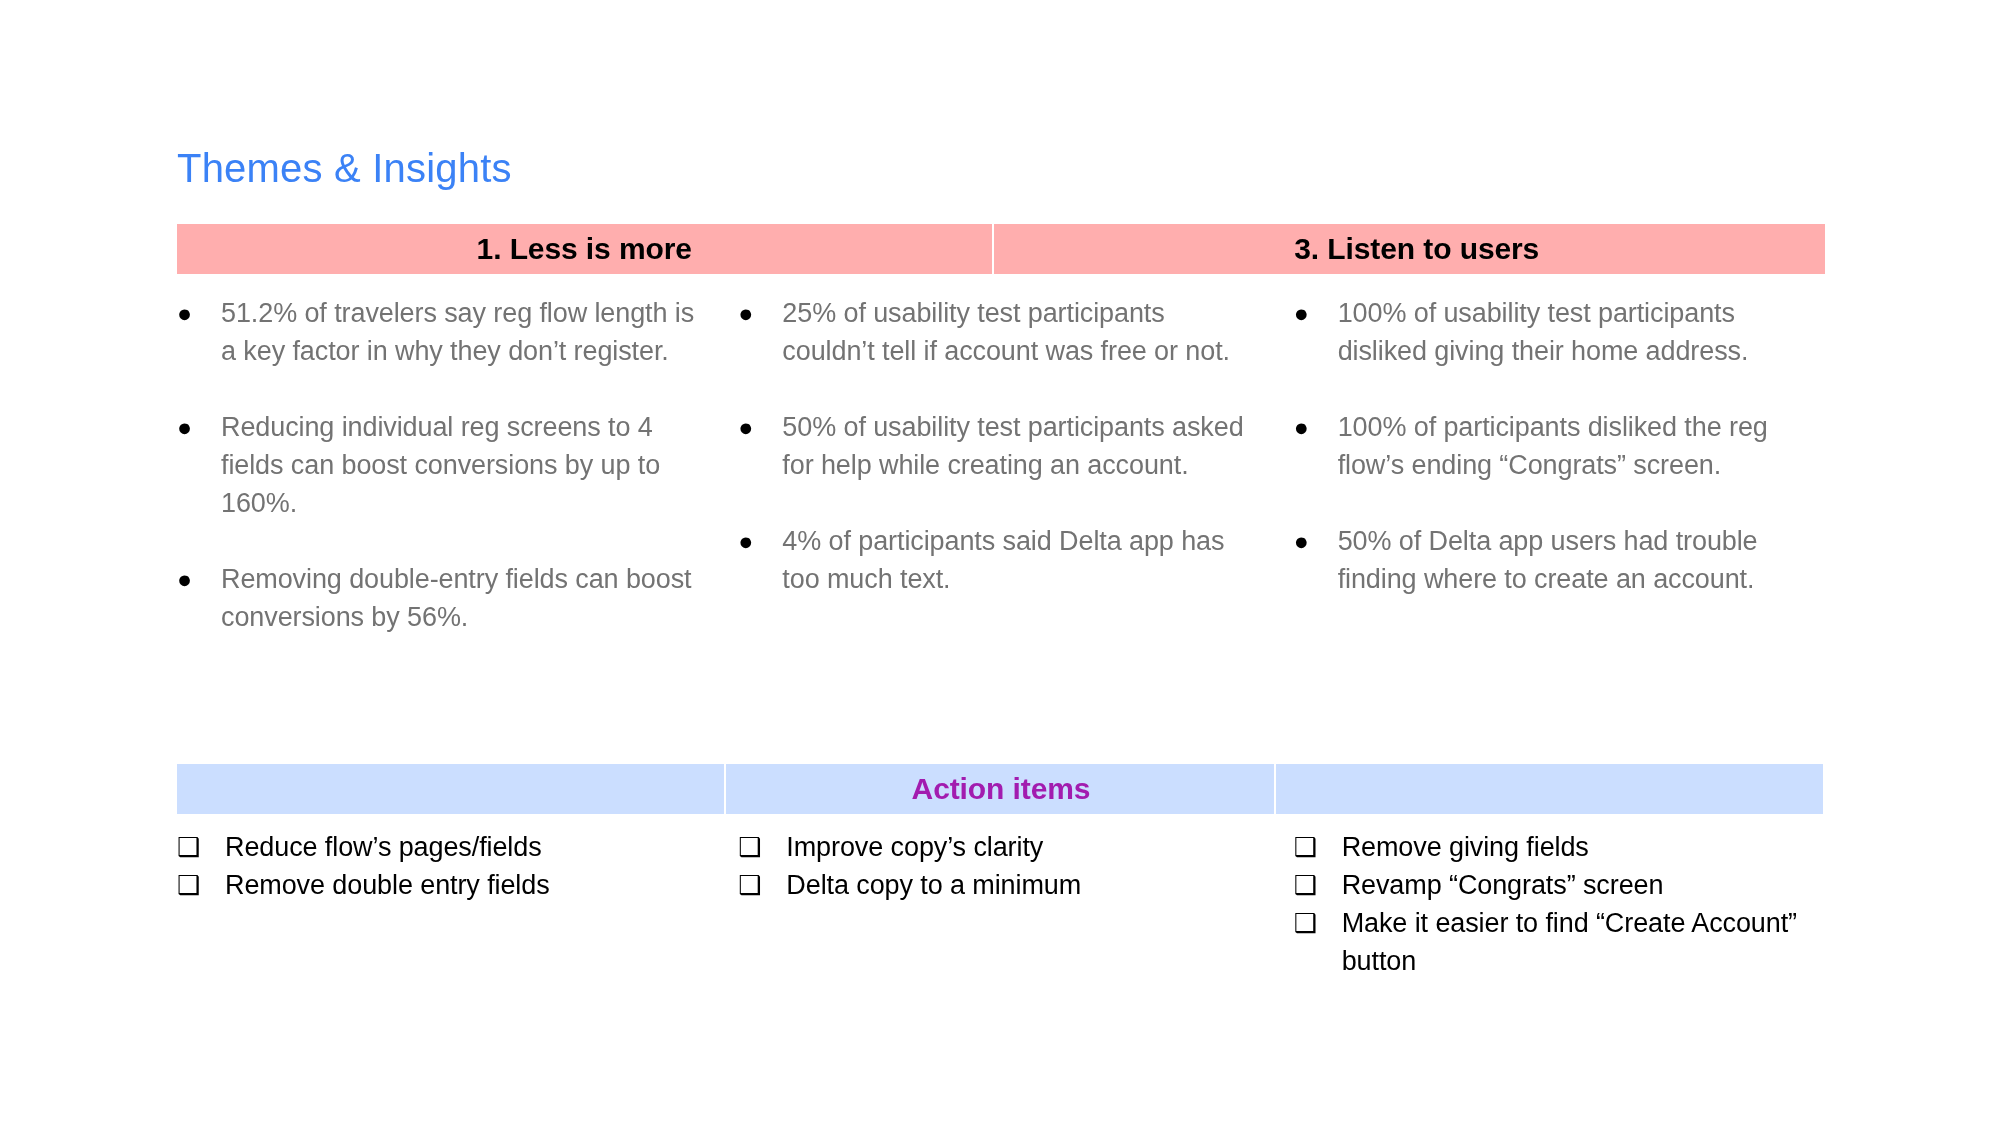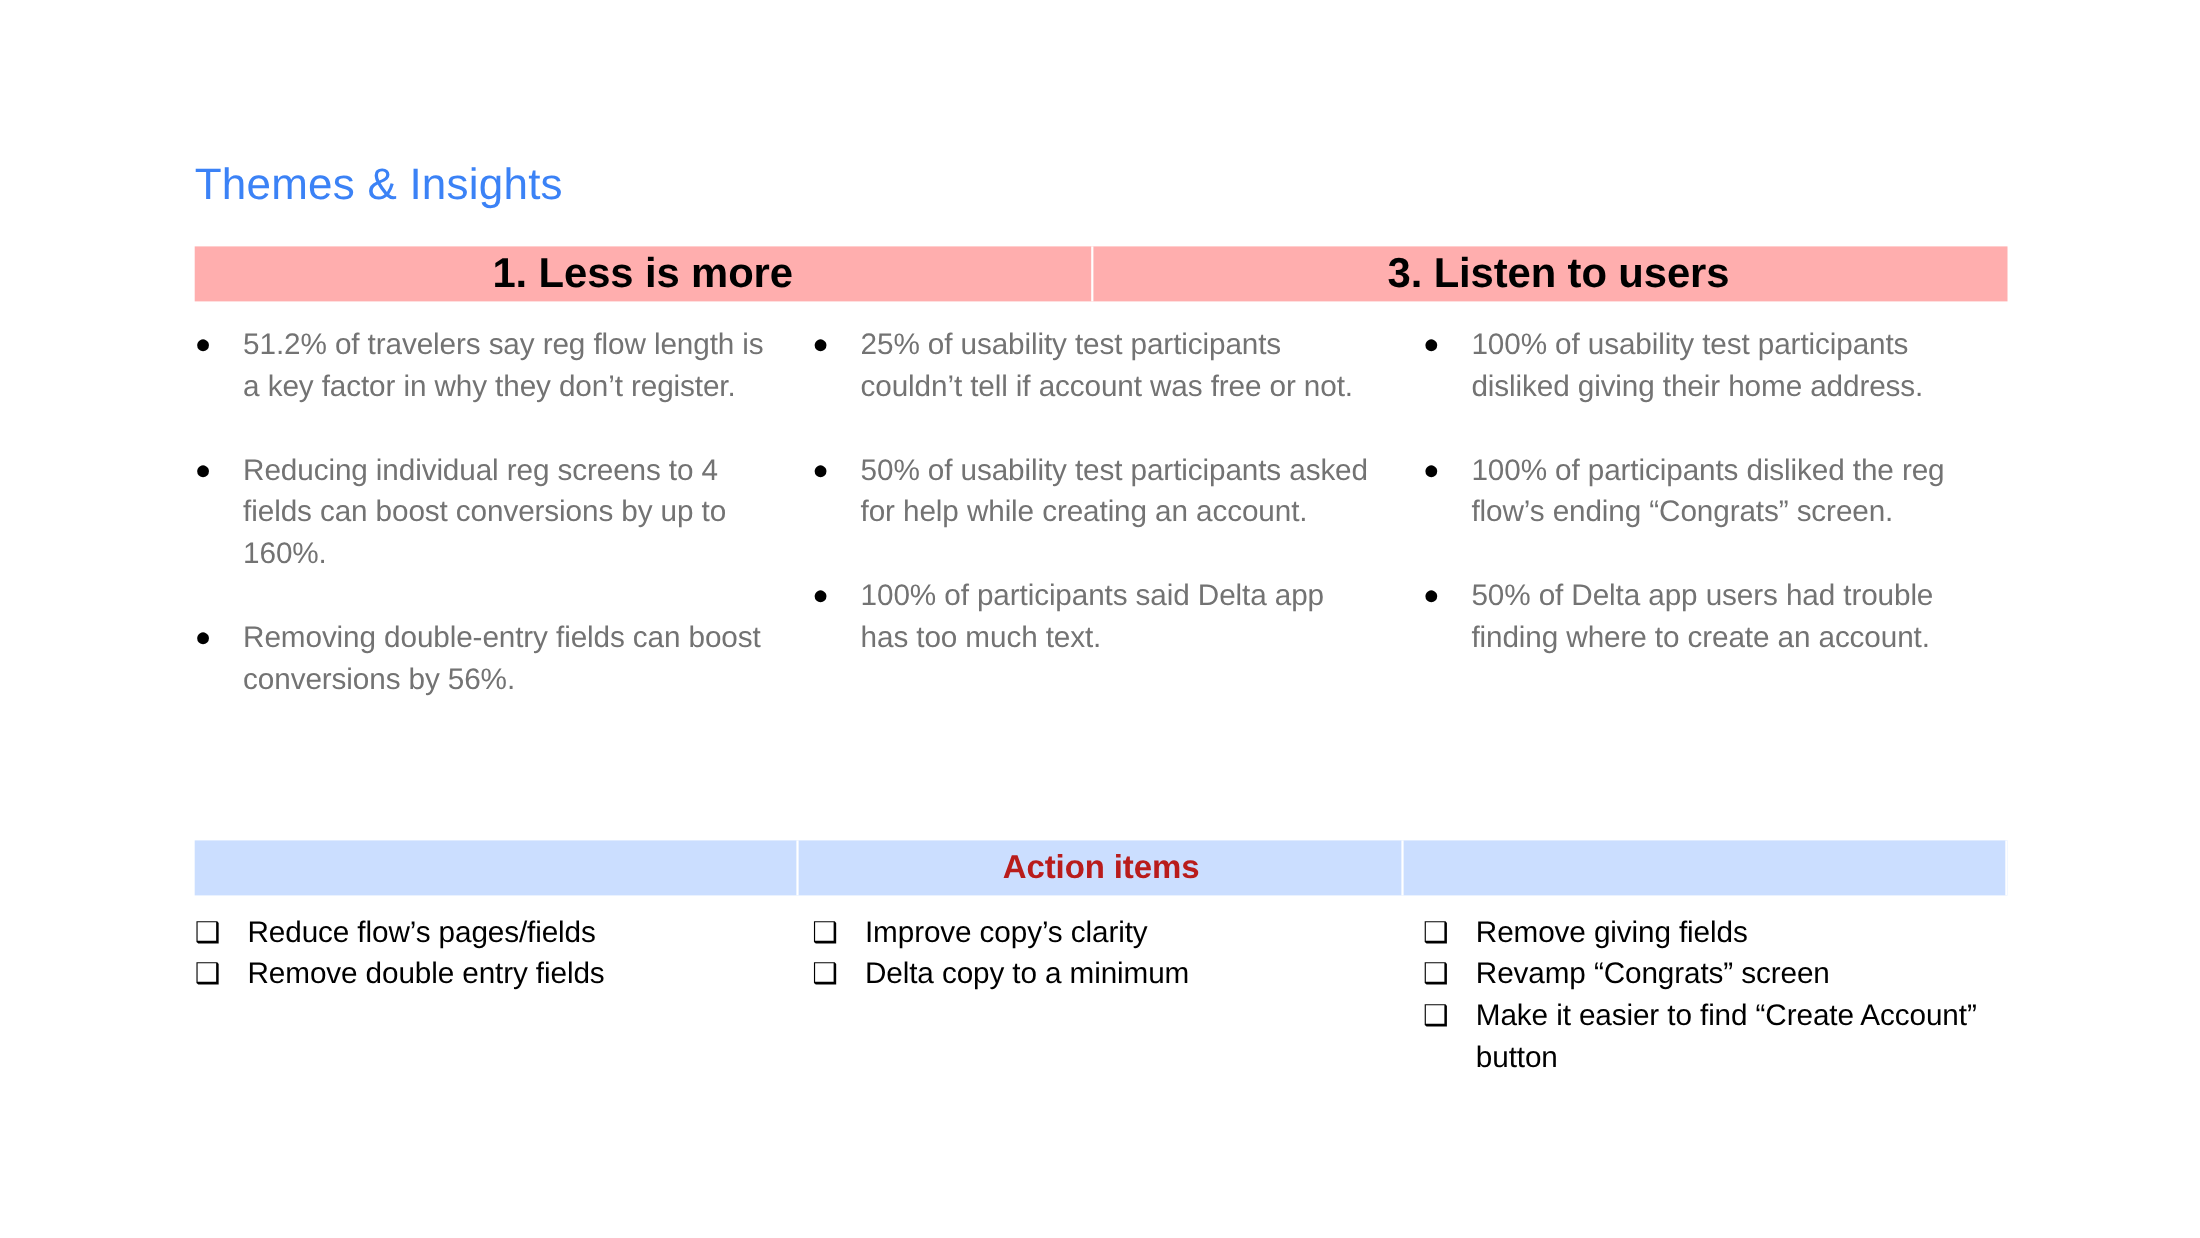--- a/index.html
+++ b/index.html
@@ -47,21 +47,21 @@
     display: flex;
     width: 100%;
     height: 50px;
     background: #ffaeae;
   }
   .header-cell {
     flex: 1 1 33.3333%;
     display: flex;
     align-items: center;
     justify-content: center;
-    font-size: 38px;
+    font-size: 30px;
     font-weight: 700;
     color: #000000;
     letter-spacing: -0.1px;
     box-sizing: border-box;
     border-right: 2px solid #ffffff;
   }
   .header-cell:last-child { border-right: none; margin-left: 15px; }
 
   
   .insights-row {
@@ -121,21 +121,21 @@
     position: absolute;
     left: 0;
     top: 0;
     width: 100%;
     height: 50px;
     display: flex;
     align-items: center;
     justify-content: center;
     font-size: 30px;
     font-weight: 700;
-    color: #b91c1c;
+    color: #a21caf;
     letter-spacing: -0.1px;
   }
 
   
   .actions-row {
     display: flex;
     width: 100%;
     padding-top: 14px;
     box-sizing: border-box;
   }
@@ -203,21 +203,21 @@
         <div class="bullet-item">
           <span class="bullet-dot">●</span>
           <span class="bullet-text">25% of usability test participants couldn’t tell if account was free or not.</span>
         </div>
         <div class="bullet-item">
           <span class="bullet-dot">●</span>
           <span class="bullet-text">50% of usability test participants asked for help while creating an account.</span>
         </div>
         <div class="bullet-item">
           <span class="bullet-dot">●</span>
-          <span class="bullet-text">100% of participants said Delta app has too much text.</span>
+          <span class="bullet-text">4% of participants said Delta app has too much text.</span>
         </div>
       </div>
 
       <div class="insights-col">
         <div class="bullet-item">
           <span class="bullet-dot">●</span>
           <span class="bullet-text">100% of usability test participants disliked giving their home address.</span>
         </div>
         <div class="bullet-item">
           <span class="bullet-dot">●</span>

